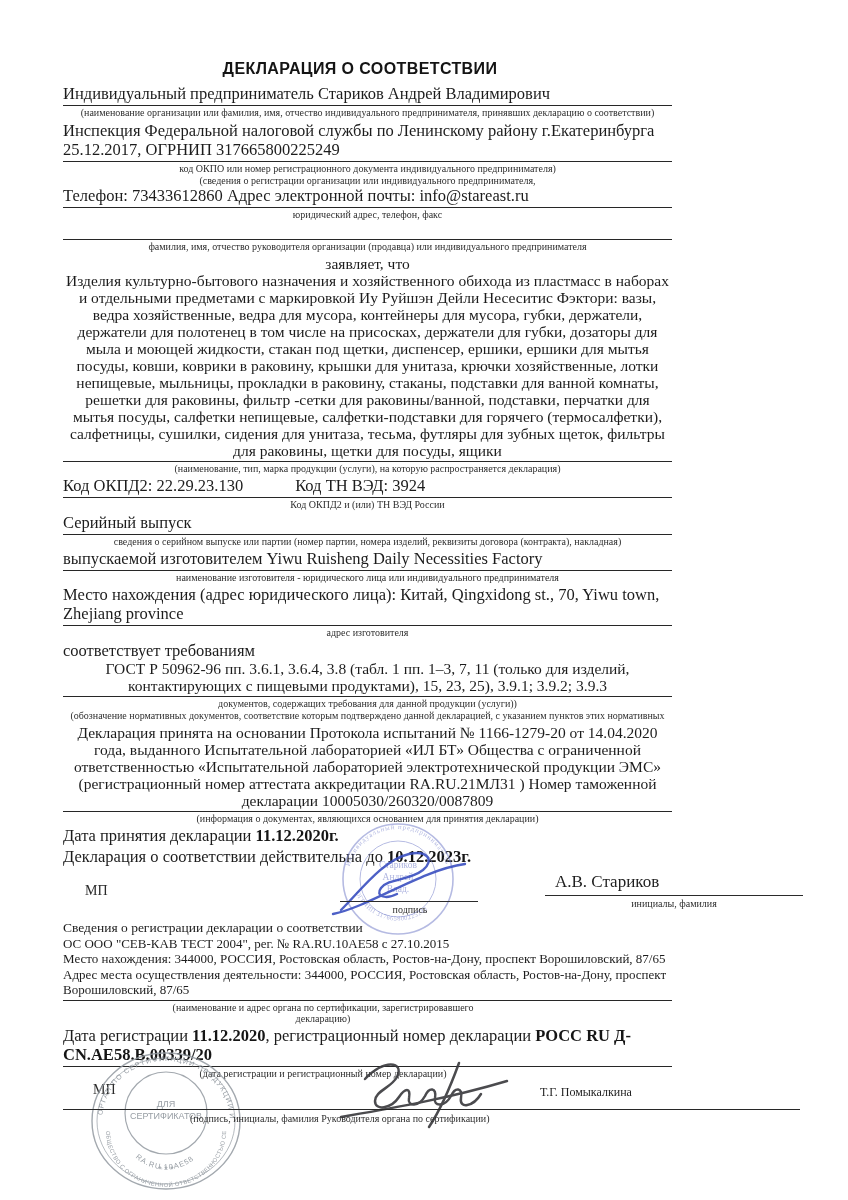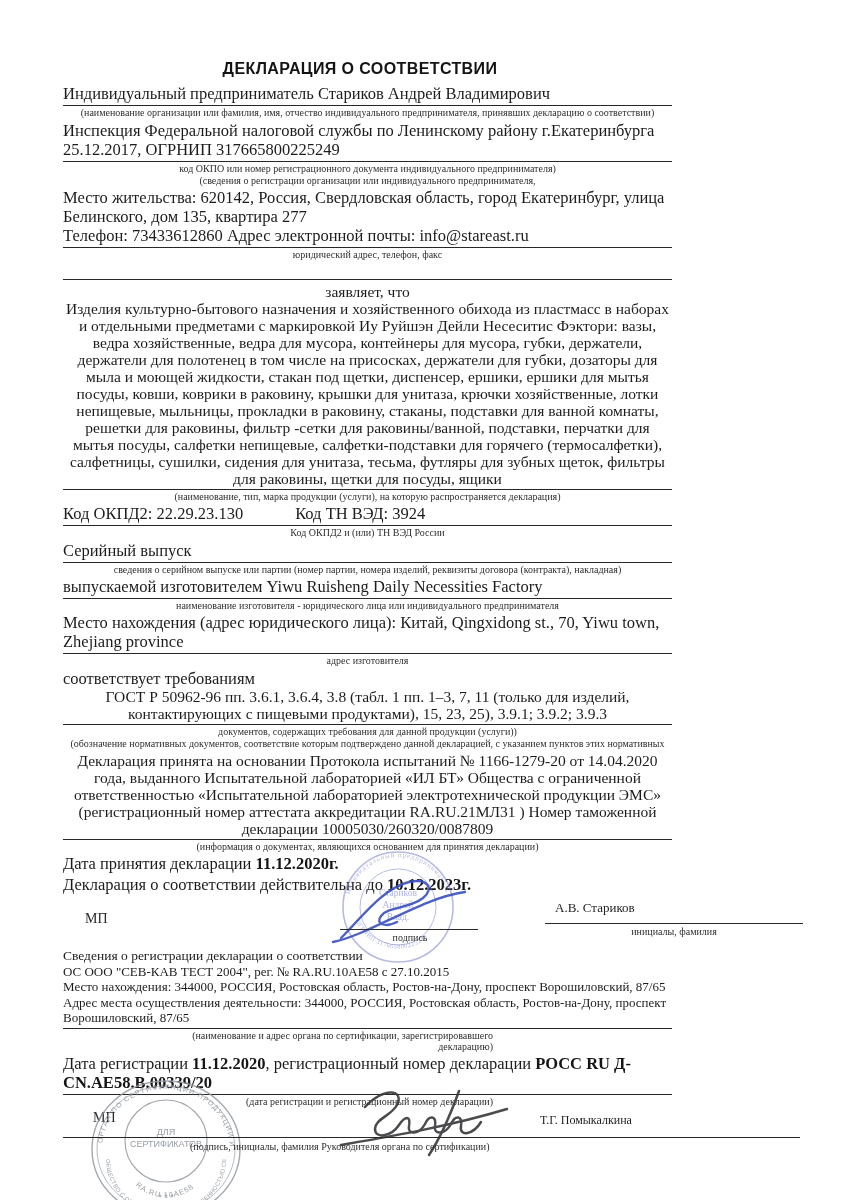--- a/index.html
+++ b/index.html
@@ -4,32 +4,32 @@
 <style>
   html,body{margin:0;padding:0;background:#ffffff;}
   body{width:848px;height:1200px;font-family:"Liberation Serif",serif;color:#1f1f1f;overflow:hidden;position:relative;}
   .page{position:relative;width:720px;height:1200px;}
   .content{margin:0 48px 0 63px;position:relative;}
   .title{font-family:"Liberation Sans",sans-serif;font-weight:bold;font-size:16px;text-align:center;padding-top:60px;letter-spacing:.4px;color:#141414;}
   .val{font-size:16.5px;line-height:19px;color:#1c1c1c;}
   .val.sm{font-size:15.5px;line-height:17px;text-align:center;}
   .rule{border-top:1.5px solid #272727;margin-top:2px;}
   .cap{font-size:10px;line-height:11px;color:#2e2e2e;text-align:center;margin-top:1px;}
-  .cap.left{text-align:right;}
+  .cap.left{text-align:center;}
   .mt6{margin-top:6px;} .mt3{margin-top:3px;} .mt2{margin-top:2px;}
   .blank{height:17px;}
   .codes-row{display:flex;gap:52px;}
   b{font-weight:bold;color:#151515;}
   .small-block{font-size:13px;line-height:15.5px;color:#1c1c1c;}
   .sig-block{position:relative;height:50px;margin-top:4px;}
   .mp{font-size:14px;color:#2a2a2a;}
   .sig-top-mp{position:absolute;left:22px;top:13px;}
   .sig-line{position:absolute;left:277px;top:31px;width:138px;border-top:1.4px solid #2b2b2b;}
   .sig-line-cap{position:absolute;left:278px;top:34px;width:138px;font-size:10px;text-align:center;color:#2e2e2e;}
-  .sig-name{position:absolute;left:492px;top:2px;font-size:13px;}
+  .sig-name{position:absolute;left:492px;top:2px;font-size:17px;}
   .sig-name-line{position:absolute;left:482px;top:25px;width:258px;border-top:1.4px solid #2b2b2b;}
   .sig-name-cap{position:absolute;left:482px;top:28px;width:258px;font-size:10px;text-align:center;color:#2e2e2e;}
   .stamp-blue{position:absolute;left:262px;top:-56px;pointer-events:none;}
   .bottom-block{position:relative;height:150px;}
   .b-mp{position:absolute;left:30px;top:3px;}
   .stamp-gray{position:absolute;left:18px;top:-34px;pointer-events:none;}
   .b-sig{position:absolute;left:272px;top:-22px;pointer-events:none;}
   .b-name{position:absolute;left:477px;top:6px;font-size:12px;}
   .b-rule{position:absolute;left:0;top:30px;width:737px;border-top:1.5px solid #272727;}
   .b-cap{position:absolute;left:127px;top:34px;font-size:10px;color:#2e2e2e;}
@@ -45,27 +45,27 @@
 
     <div class="val mt6">Индивидуальный предприниматель Стариков Андрей Владимирович</div>
     <div class="rule"></div>
     <div class="cap">(наименование организации или фамилия, имя, отчество индивидуального предпринимателя, принявших декларацию о соответствии)</div>
 
     <div class="val mt3">Инспекция Федеральной налоговой службы по Ленинскому району г.Екатеринбурга 25.12.2017, ОГРНИП 317665800225249</div>
     <div class="rule"></div>
     <div class="cap">код ОКПО или номер регистрационного документа индивидуального предпринимателя)</div>
     <div class="cap">(сведения о регистрации организации или индивидуального предпринимателя,</div>
 
-    <div class="val mt2">Место жительства: 620142, Россия, Свердловская область, город Екатеринбург, улица Белинского, дом 135, квартира 277</div>
     <div class="val">Телефон: 73433612860 Адрес электронной почты: info@stareast.ru</div>
     <div class="rule"></div>
     <div class="cap">юридический адрес, телефон, факс</div>
 
     <div class="blank"></div>
     <div class="rule"></div>
+    <div class="cap">фамилия, имя, отчество руководителя организации (продавца) или индивидуального предпринимателя</div>
 
     <div class="val sm mt3">заявляет, что</div>
     <div class="val sm">Изделия культурно-бытового назначения и хозяйственного обихода из пластмасс в наборах и отдельными предметами с маркировкой Иу Руйшэн Дейли Несеситис Фэктори: вазы, ведра хозяйственные, ведра для мусора, контейнеры для мусора, губки, держатели, держатели для полотенец в том числе на присосках, держатели для губки, дозаторы для мыла и моющей жидкости, стакан под щетки, диспенсер, ершики, ершики для мытья посуды, ковши, коврики в раковину, крышки для унитаза, крючки хозяйственные, лотки непищевые, мыльницы, прокладки в раковину, стаканы, подставки для ванной комнаты, решетки для раковины, фильтр -сетки для раковины/ванной, подставки, перчатки для мытья посуды, салфетки непищевые, салфетки-подставки для горячего (термосалфетки), салфетницы, сушилки, сидения для унитаза, тесьма, футляры для зубных щеток, фильтры для раковины, щетки для посуды, ящики</div>
     <div class="rule"></div>
     <div class="cap">(наименование, тип, марка продукции (услуги), на которую распространяется декларация)</div>
 
     <div class="codes-row mt2">
       <span class="val">Код ОКПД2: 22.29.23.130</span>
       <span class="val">Код ТН ВЭД: 3924</span>
     </div>

